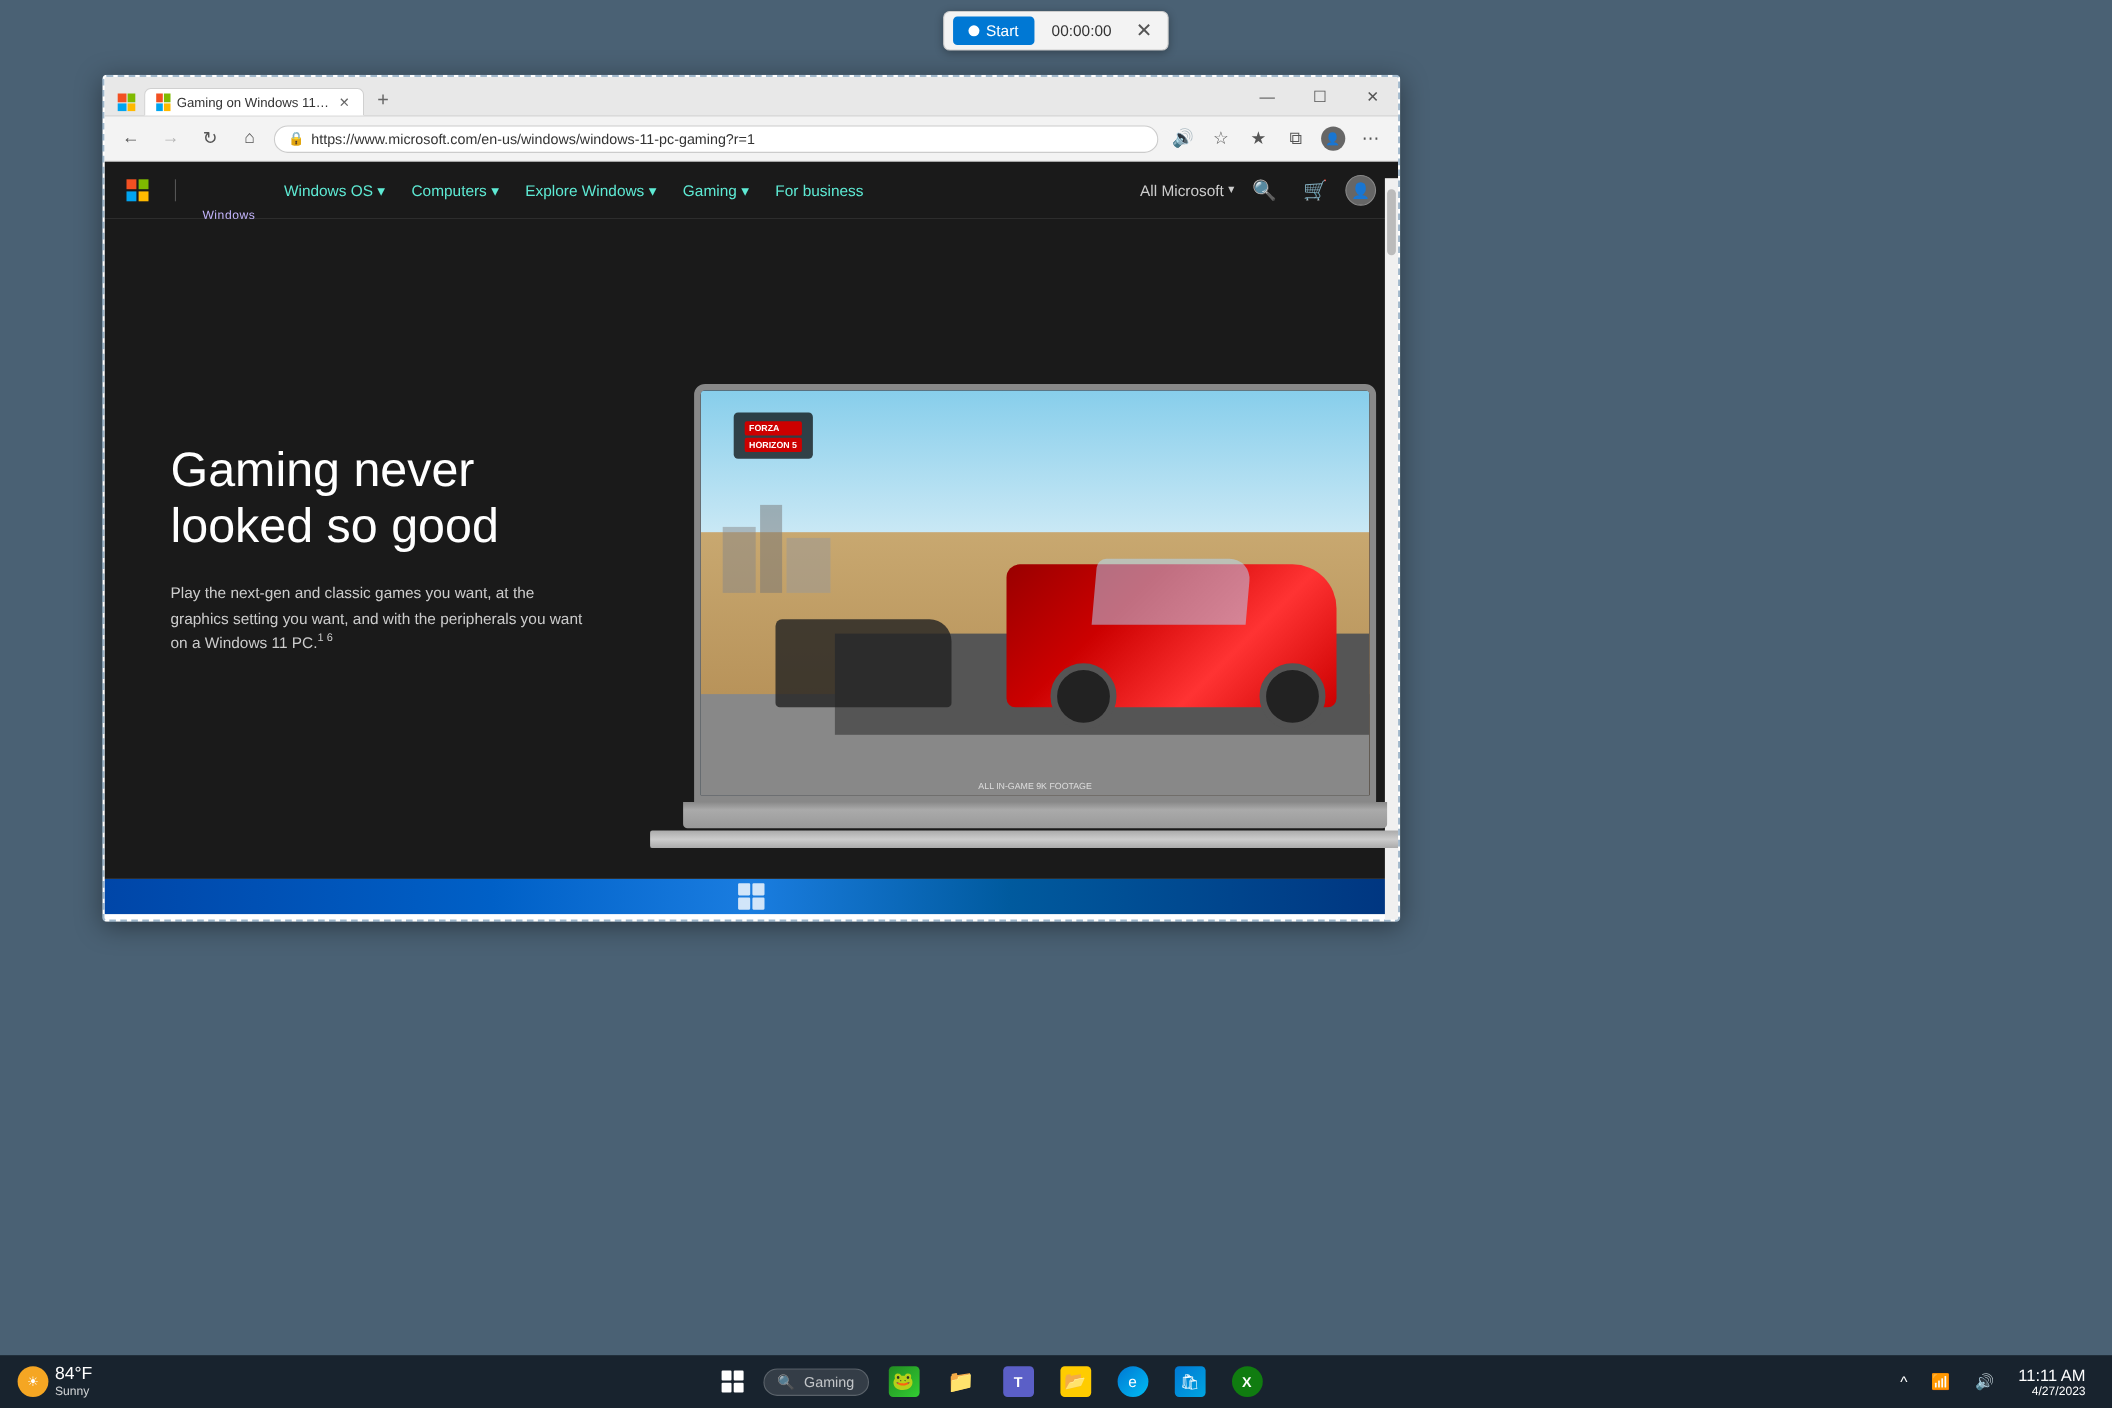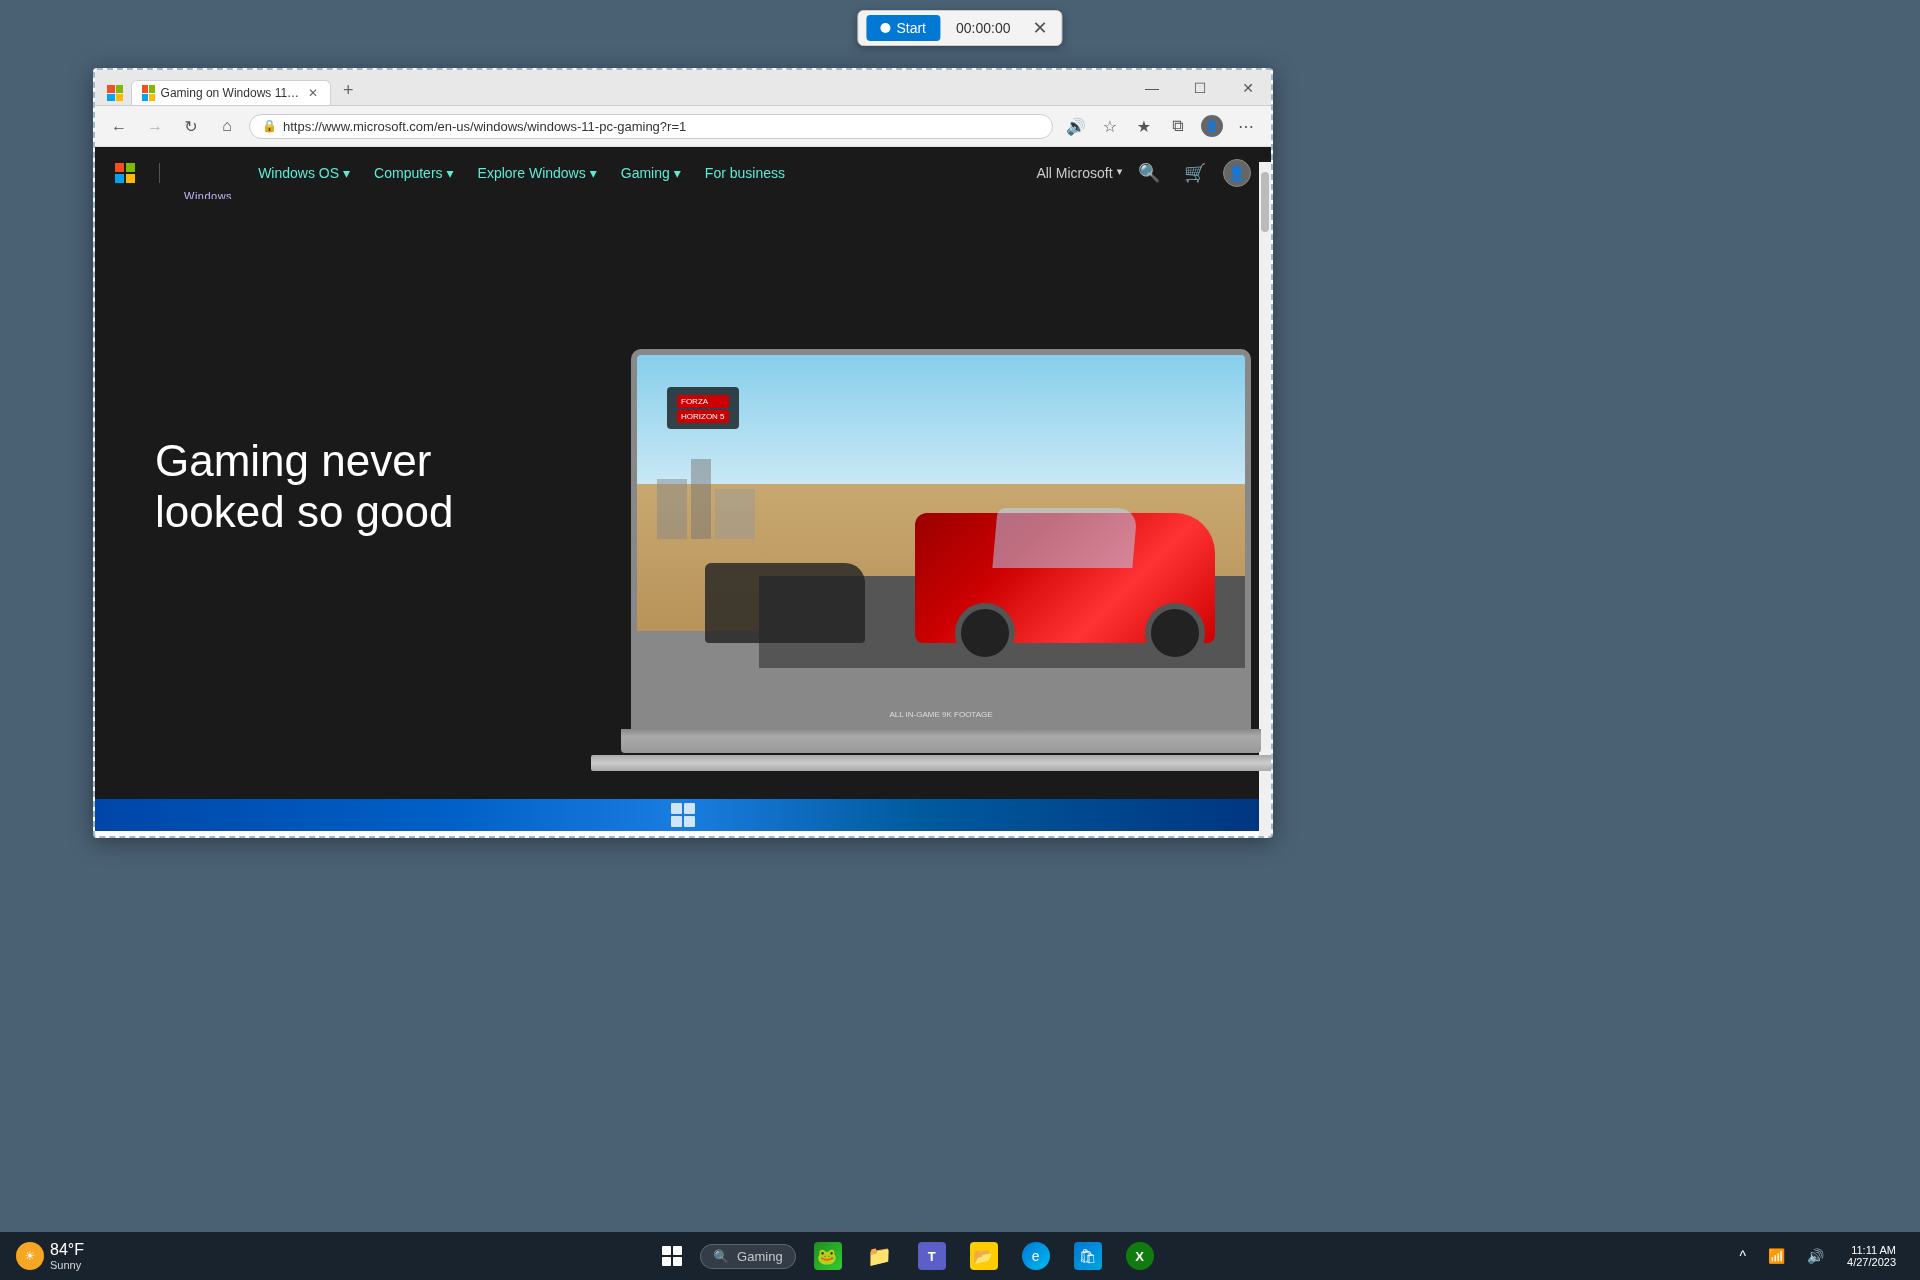--- a/index.html
+++ b/index.html
@@ -399,28 +399,28 @@
     }
     .game-screen-content {
       width: 100%;
       height: 100%;
       background: 
         linear-gradient(to bottom, #87CEEB 0%, #87CEEB 30%, #c8a882 30%, #c8a882 70%, #888 70%, #888 100%);
       position: relative;
     }
     .forza-logo {
       position: absolute;
-      top: 32px;
+      top: 20px;
       left: 30px;
       background: rgba(0,0,0,0.7);
       color: white;
       padding: 6px 10px;
       border-radius: 4px;
       font-size: 10px;
-      font-weight: normal;
+      font-weight: bold;
     }
     .forza-logo span {
       display: block;
       font-size: 8px;
       background: #c00;
       padding: 2px 4px;
       margin-top: 2px;
       border-radius: 2px;
     }
     .laptop-base {
@@ -533,21 +533,21 @@
       border-radius: 4px;
     }
     .taskbar-clock {
       text-align: right;
       font-size: 12px;
       color: white;
       cursor: pointer;
       padding: 4px 8px;
       border-radius: 4px;
     }
-    .taskbar-clock .time { font-size: 11px; }
+    .taskbar-clock .time { font-size: 15px; }
     .taskbar-clock .date { font-size: 11px; }
 
     
     .app-icon-frog {
       width: 28px;
       height: 28px;
       background: linear-gradient(135deg, #228b22, #32cd32);
       border-radius: 4px;
       display: flex;
       align-items: center;
@@ -750,20 +750,23 @@
       <div class="ms-avatar">👤</div>
     </div>
   </div>
 
   <div class="hero-section">
 
     <div class="spotlight-overlay"></div>
 
     <div class="hero-content">
       <h1 class="hero-title">Gaming never looked so good</h1>
+      <p class="hero-subtitle">
+        <span>Play the next-gen and classic games you want, at the graphics setting you want, and with the peripherals you want on a Windows 11 PC.</span><sup>1  6</sup>
+      </p>
     </div>
 
     <div class="laptop-area">
       <div class="laptop-shell">
         <div class="laptop-screen-outer">
           <div class="laptop-screen-inner">
             <div class="game-screen-content">
 
               <div style="position:absolute;top:0;left:0;right:0;height:35%;background:linear-gradient(to bottom, #87ceeb, #c9e8f5);"></div>
 

